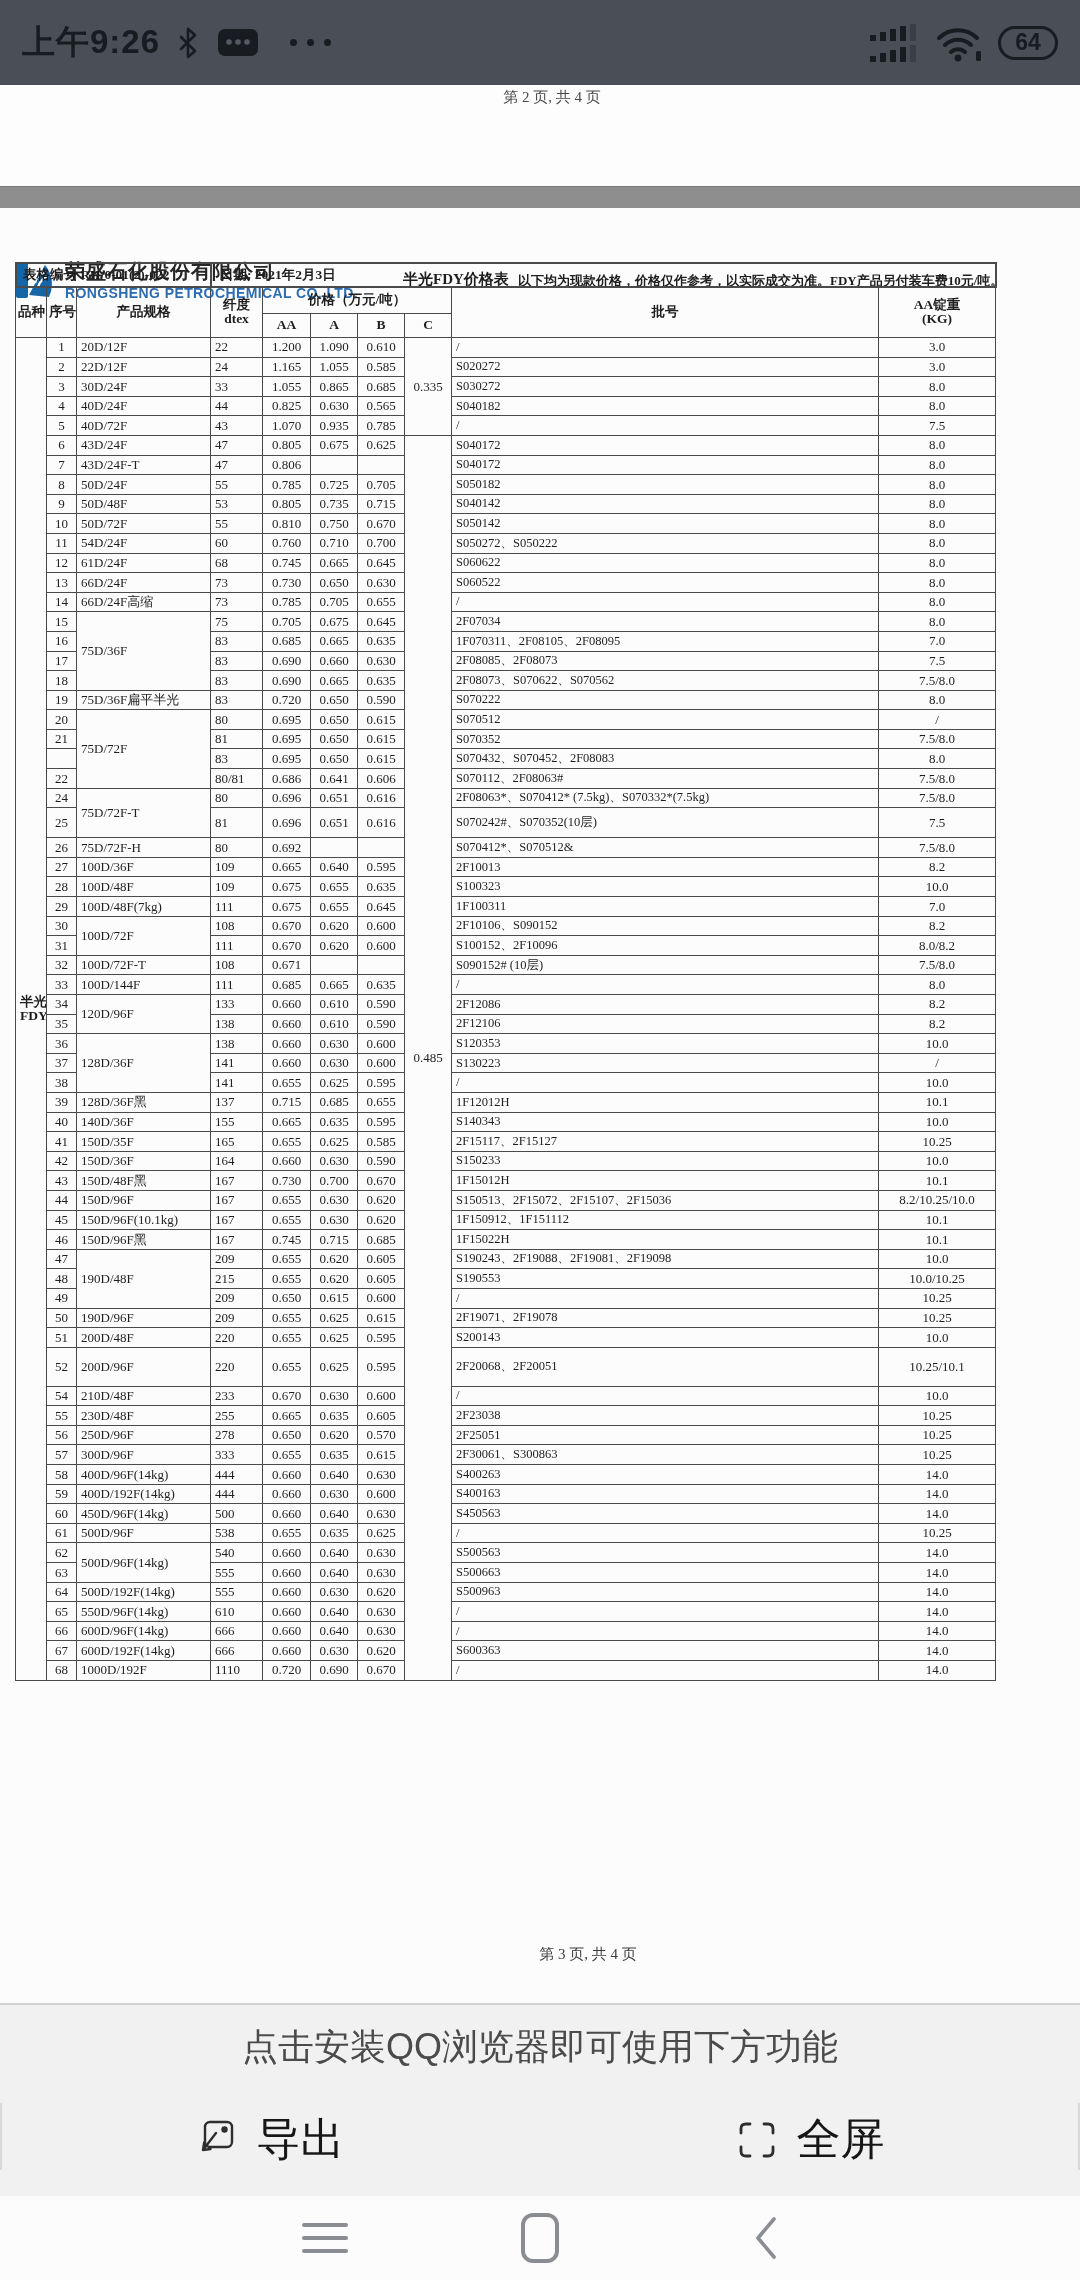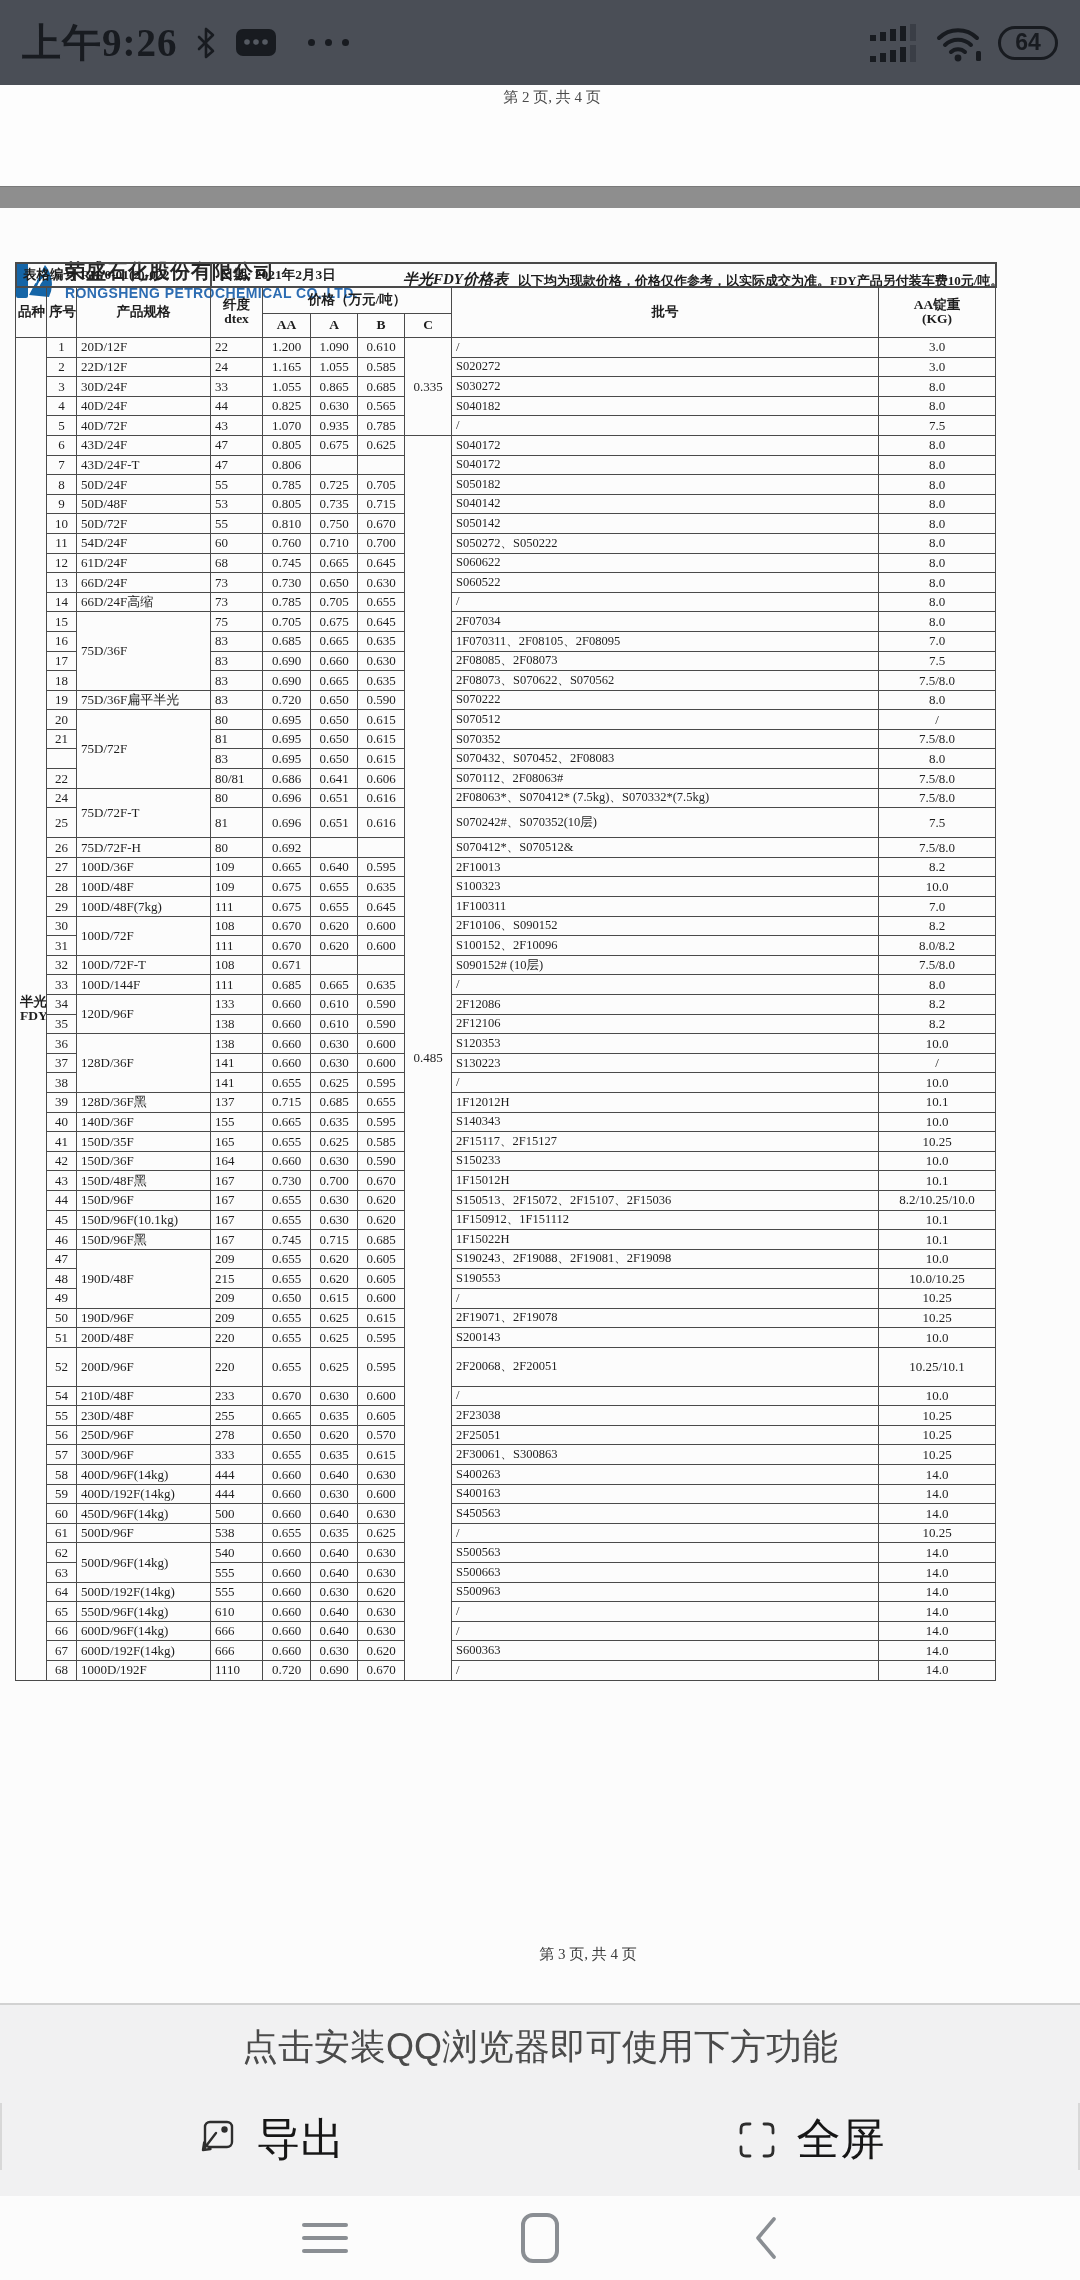--- a/index.html
+++ b/index.html
@@ -2,41 +2,41 @@
 <html><head>
 <meta charset="utf-8">
 <style>
   html,body{margin:0;padding:0;background:#000;}
   #screen{position:relative;width:1080px;height:2280px;overflow:hidden;background:#fcfcfc;
     font-family:"Liberation Sans","DejaVu Sans",sans-serif;}
   
   .statusbar{position:absolute;top:0;left:0;width:1080px;height:85px;background:#4a4e56;
     display:flex;align-items:center;justify-content:space-between;padding:0 22px;box-sizing:border-box;color:#181b20;}
   .sb-left{display:flex;align-items:center;gap:16px;}
-  .sb-time{font-size:39px;font-weight:600;letter-spacing:1px;font-family:Liberation Serif, serif;}
+  .sb-time{font-size:33px;font-weight:600;letter-spacing:1px;}
   .sb-dots{display:flex;gap:10px;margin-left:14px;}
   .sb-dots i{width:7px;height:7px;border-radius:50%;background:#181b20;}
   .sb-right{display:flex;align-items:center;gap:15px;}
   .battery{min-width:60px;height:34px;border:3px solid #181b20;border-radius:17px;display:flex;
     align-items:center;justify-content:center;font-size:23px;font-weight:600;color:#181b20;padding:0 8px;box-sizing:border-box;}
   
   .pagestrip{position:absolute;top:85px;left:0;width:1080px;height:101px;background:#fdfdfd;text-align:center;padding-left:12px;}
   .pagestrip span{display:inline-block;margin-top:3px;font-size:15px;color:#4a4a4a;
     font-family:"Liberation Serif","DejaVu Serif",serif;}
   .pagegap{position:absolute;top:186px;left:0;width:1080px;height:22px;background:#8e8e8e;border-top:1px solid #7a7a7a;}
   
   .doc{position:absolute;top:208px;left:0;width:1080px;height:1795px;background:#fcfcfc;
     font-family:"Liberation Serif","DejaVu Serif",serif;color:#1d1d1d;}
   .doc-head{position:absolute;top:14px;left:15px;width:1050px;height:44px;margin-top:36px;}
   .logo{position:absolute;left:0;top:0;display:flex;align-items:center;gap:8px;}
   .logo .cn{font-size:20px;font-weight:700;letter-spacing:1px;color:#262626;
     font-family:"Liberation Sans","DejaVu Sans",sans-serif;}
   .logo .en{font-size:14px;font-weight:700;color:#2c6cb2;letter-spacing:.4px;
     font-family:Liberation Sans, sans-serif;}
-  .doc-title{position:absolute;left:388px;top:12px;font-size:15px;font-weight:700;font-style:italic;}
+  .doc-title{position:absolute;left:388px;top:12px;font-size:15px;font-weight:700;}
   .doc-note{position:absolute;left:503px;top:14px;font-size:13px;white-space:nowrap;font-weight:700;}
   .datebar{position:absolute;top:54px;left:15px;width:978px;height:22px;border:2px solid #4a4a4a;
     display:flex;align-items:center;font-size:13.5px;font-weight:700;}
   .datebar .cell1{width:193px;padding-left:6px;box-sizing:border-box;}
   .datebar .cell2{flex:1;border-left:2px solid #4a4a4a;padding-left:8px;height:100%;display:flex;align-items:center;}
   
   table.price{position:absolute;top:78px;left:15px;width:980px;border-collapse:collapse;table-layout:fixed;
     font-size:13px;color:#1e1e1e;}
   table.price th,table.price td{border:1px solid #4a4a4a;padding:0 4px;line-height:1.05;
     overflow:hidden;white-space:nowrap;}

